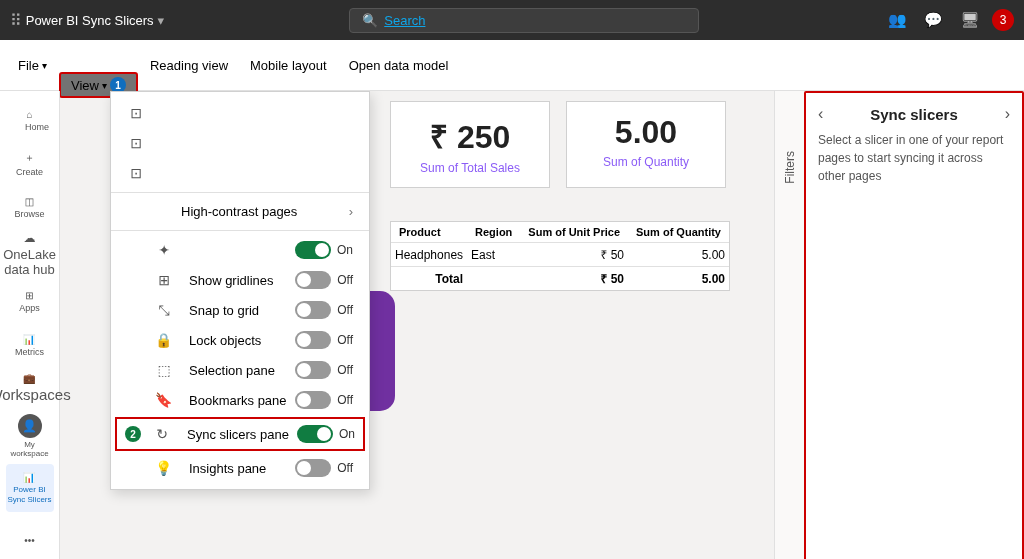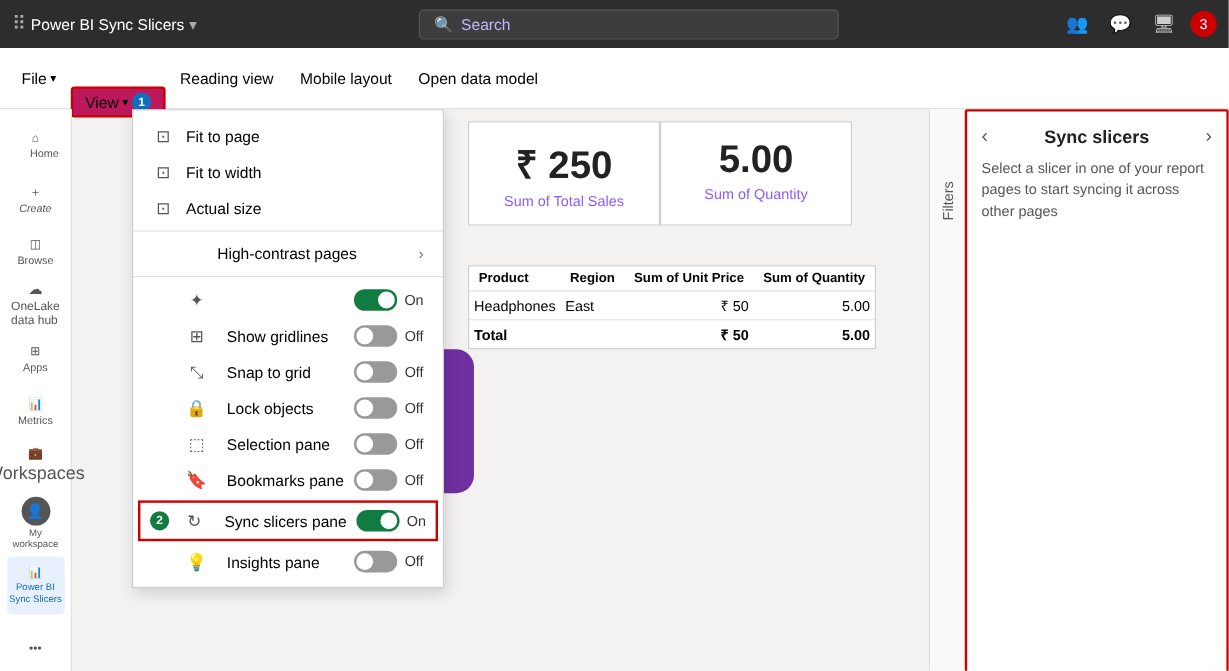--- a/index.html
+++ b/index.html
@@ -71,21 +71,21 @@
       border-bottom: 1px solid #e0e0e0;
       gap: 2px;
     }
     .menu-item {
       padding: 4px 10px;
       cursor: pointer;
       font-size: 13px;
       border-radius: 3px;
       display: flex; align-items: center; gap: 3px;
     }
-    .menu-item.active { background: #be185d; border: 1px solid #d0d0d0; margin-top: 40px; }
+    .menu-item.active { background: #737373; border: 1px solid #d0d0d0; margin-top: 40px; }
 
     
     .main-layout {
       display: flex;
       height: calc(559px - 76px);
     }
 
     
     .left-sidebar {
       width: 60px;
@@ -227,21 +227,21 @@
     .legend-dot { width: 8px; height: 8px; border-radius: 50%; }
 
     .table-card {
       border: 1px solid #d0d0d0;
       background: #fff;
       min-width: 300px;
     }
     .table-card table { width: 100%; border-collapse: collapse; font-size: 12px; }
     .table-card th { padding: 4px 8px; text-align: left; font-weight: 600; font-size: 11px; border-bottom: 1px solid #e0e0e0; }
     .table-card td { padding: 3px 4px; font-size: 12px; }
-    .table-card tr.total-row td { font-weight: 700; border-top: 1px solid #e0e0e0; }
+    .table-card tr.total-row td { font-weight: 700; border-top: 1px solid #e0e0e0; text-align: right; }
     .table-card td.right { text-align: right; }
 
     
     .filters-panel {
       width: 30px;
       background: #faf9f8;
       border-left: 1px solid #e0e0e0;
       display: flex;
       flex-direction: column;
       align-items: center;
@@ -306,21 +306,21 @@
 
 <div class="top-bar">
   <div class="top-bar-title">
     <span style="color:#aaa;font-size:16px;">⠿</span>
     <span>Power BI Sync Slicers</span>
     <span style="cursor:pointer;color:#aaa;">▾</span>
   </div>
   <div class="top-bar-search">
     <div class="search-box">
       <span style="color:#aaa;">🔍</span>
-      <span style="color:#c4b5fd;">Search</span>
+      <span style="color:#0ea5e9;text-decoration:underline;">Search</span>
     </div>
   </div>
   <div class="top-bar-icons">
     <div class="top-icon">👥</div>
     <div class="top-icon">💬</div>
     <div class="top-icon">🖥</div>
     <div class="top-icon highlight">3</div>
   </div>
 </div>
 
@@ -347,29 +347,29 @@
 
 <div class="main-layout">
 
   <div class="left-sidebar">
     <div class="sidebar-icon">
       <span>⌂</span>
       <span style="font-size:9px;padding-left:15px;">Home</span>
     </div>
     <div class="sidebar-icon">
       <span>＋</span>
-      <span style="font-size:9px;font-style:italic;">Create</span>
+      <span style="font-size:9px;">Create</span>
     </div>
     <div class="sidebar-icon">
       <span>◫</span>
       <span style="font-size:9px;">Browse</span>
     </div>
     <div class="sidebar-icon">
       <span style="font-size:12px;">☁</span>
-      <span style="font-size:10px;text-align:left;line-height:1.2;">OneLake<br>data hub</span>
+      <span style="font-size:13px;text-align:center;line-height:1.2;">OneLake<br>data hub</span>
     </div>
     <div class="sidebar-icon">
       <span>⊞</span>
       <span style="font-size:9px;">Apps</span>
     </div>
     <div class="sidebar-icon">
       <span>📊</span>
       <span style="font-size:9px;">Metrics</span>
     </div>
     <div class="sidebar-icon">
@@ -407,21 +407,21 @@
         <span>East</span>
       </div>
       
       <svg width="140" height="120" style="margin-top:8px;">
         <circle cx="70" cy="60" r="50" fill="#7030a0"></circle>
       </svg>
     </div>
 
     <div class="purple-arc"></div>
 
-    <div style="position:absolute;top:10px;left:330px;display:flex;">
+    <div style="position:absolute;top:10px;left:330px;display:flex;gap:16px;">
       <div class="kpi-card">
         <div class="kpi-value">₹ 250</div>
         <div class="kpi-label">Sum of Total Sales</div>
       </div>
       <div class="kpi-card">
         <div class="kpi-value">5.00</div>
         <div class="kpi-label">Sum of Quantity</div>
       </div>
     </div>
 
@@ -450,29 +450,26 @@
               <td class="right">5.00</td>
             </tr>
           </tbody>
         </table>
       </div>
     </div>
 
     <div class="dropdown-menu">
       <div class="dd-item">
         <span class="dd-icon">⊡</span>
-        <span class="dd-label">Fit to page</span>
       </div>
       <div class="dd-item">
         <span class="dd-icon">⊡</span>
-        <span class="dd-label">Fit to width</span>
       </div>
       <div class="dd-item">
         <span class="dd-icon">⊡</span>
-        <span class="dd-label">Actual size</span>
       </div>
       <div class="dd-divider"></div>
       <div class="dd-item">
         <span class="dd-icon" style="width:44px;"></span>
         <span class="dd-label">High-contrast pages</span>
         <span class="dd-arrow">›</span>
       </div>
       <div class="dd-divider"></div>
 
       <div class="toggle-row">

